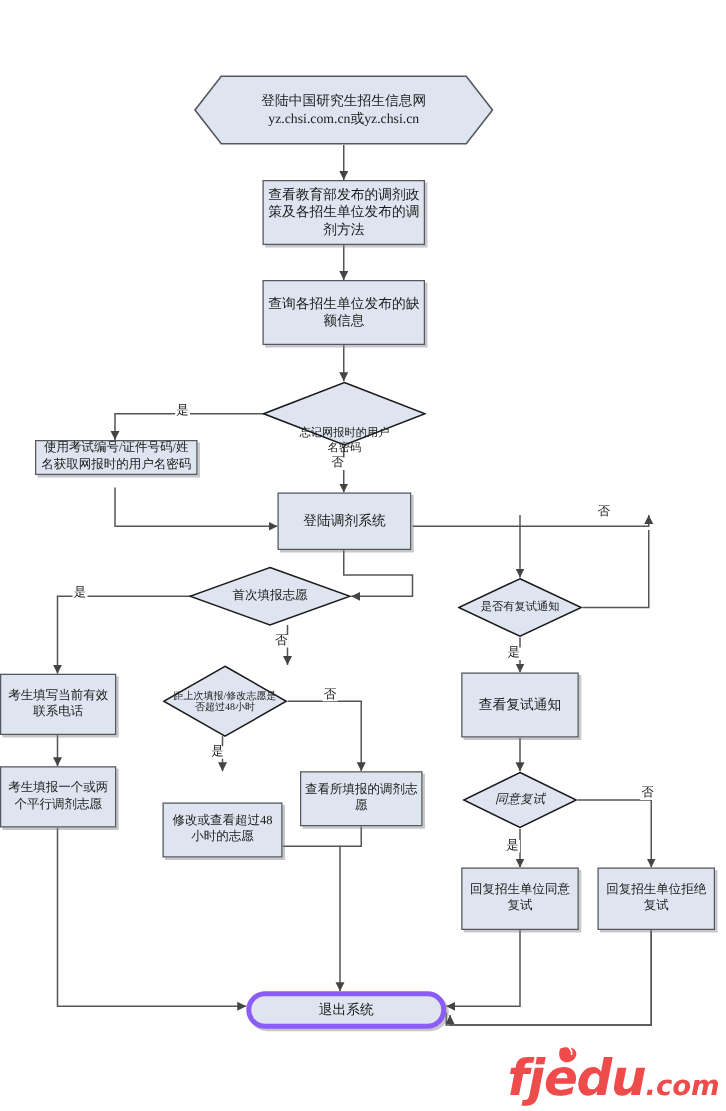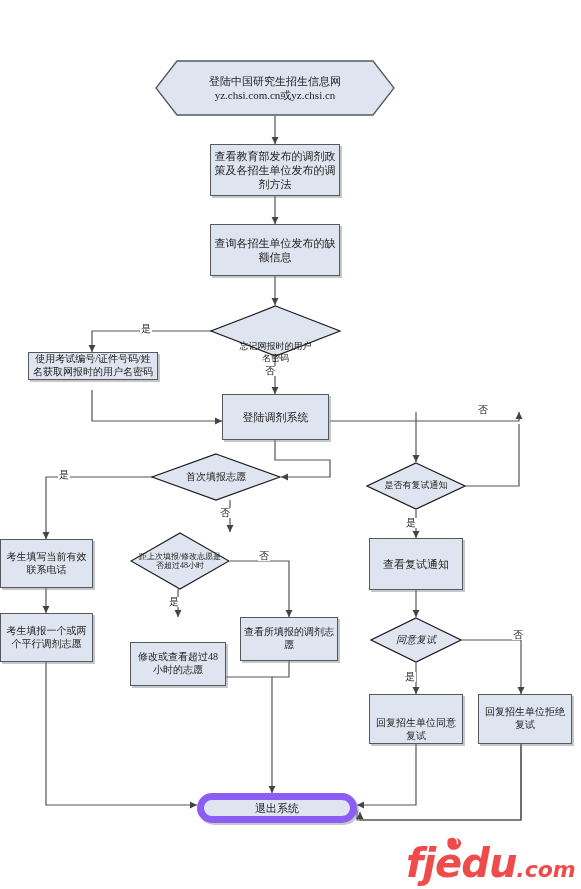--- a/index.html
+++ b/index.html
@@ -64,21 +64,21 @@
   .hexa .hshape {
     position: absolute;
     left: 0; top: 0;
     width: 100%; height: 100%;
     z-index: 1;
   }
   .hexa .lbl { position: relative; z-index: 2; }
   
   .term {
     background: #dfe5f0;
-    border: 7px solid #8b5cf6;
+    border: 4px solid #8b5cf6;
     border-radius: 40px;
     box-shadow: 2px 2px 0 rgba(130,130,140,0.45);
   }
   .edge-label {
     position: absolute;
     font-family: "Liberation Serif", "DejaVu Serif", serif;
     font-size: 10px;
     color: #1a1a1a;
     background: #ffffff;
     padding: 0 1px;
@@ -246,21 +246,21 @@
     <span class="lbl">查看复试通知</span>
   </div>
 
   <div class="node dec" style="left:370px; top:617px; width:92px; height:46px; font-size:10px;font-style:italic;">
     <svg class="dshape" viewBox="0 0 92 46" preserveAspectRatio="none">
       <polygon points="46,1 91,23 46,45 1,23" fill="#dfe5f0" stroke="#1b1b1b" stroke-width="1.2"></polygon>
     </svg>
     <span class="lbl">同意复试</span>
   </div>
 
-  <div class="node proc" style="left:369px; top:694px; width:94px; height:50px; font-size:10px;align-items:flex-end;">
+  <div class="node proc" style="left:369px; top:694px; width:94px; height:50px; font-size:10px;">
     <span class="lbl">回复招生单位同意复试</span>
   </div>
 
   <div class="node proc" style="left:478px; top:694px; width:94px; height:50px; font-size:10px;">
     <span class="lbl">回复招生单位拒绝复试</span>
   </div>
 
   <div class="node term" style="left:197px; top:793px; width:160px; height:30px; font-size:11px;">
     <span class="lbl">退出系统</span>
   </div>

